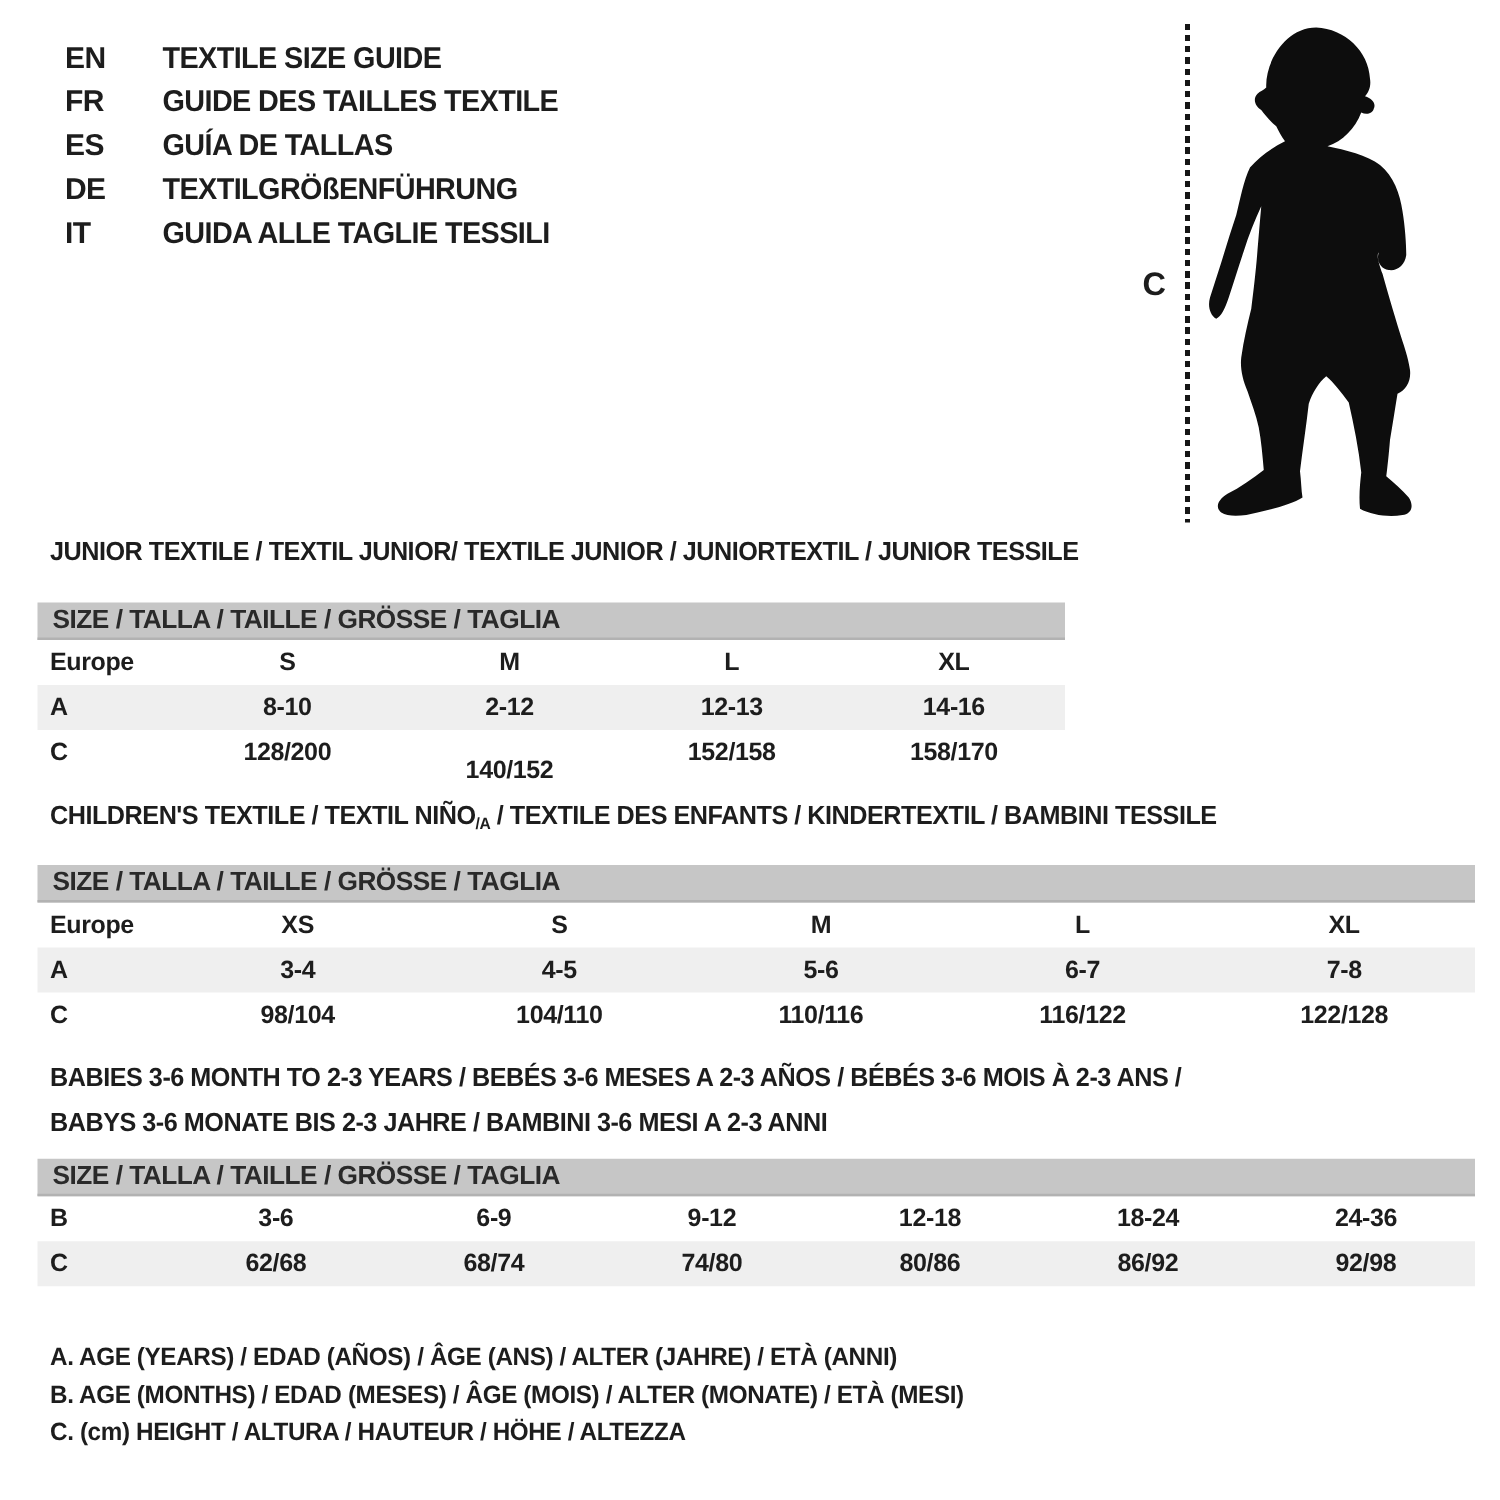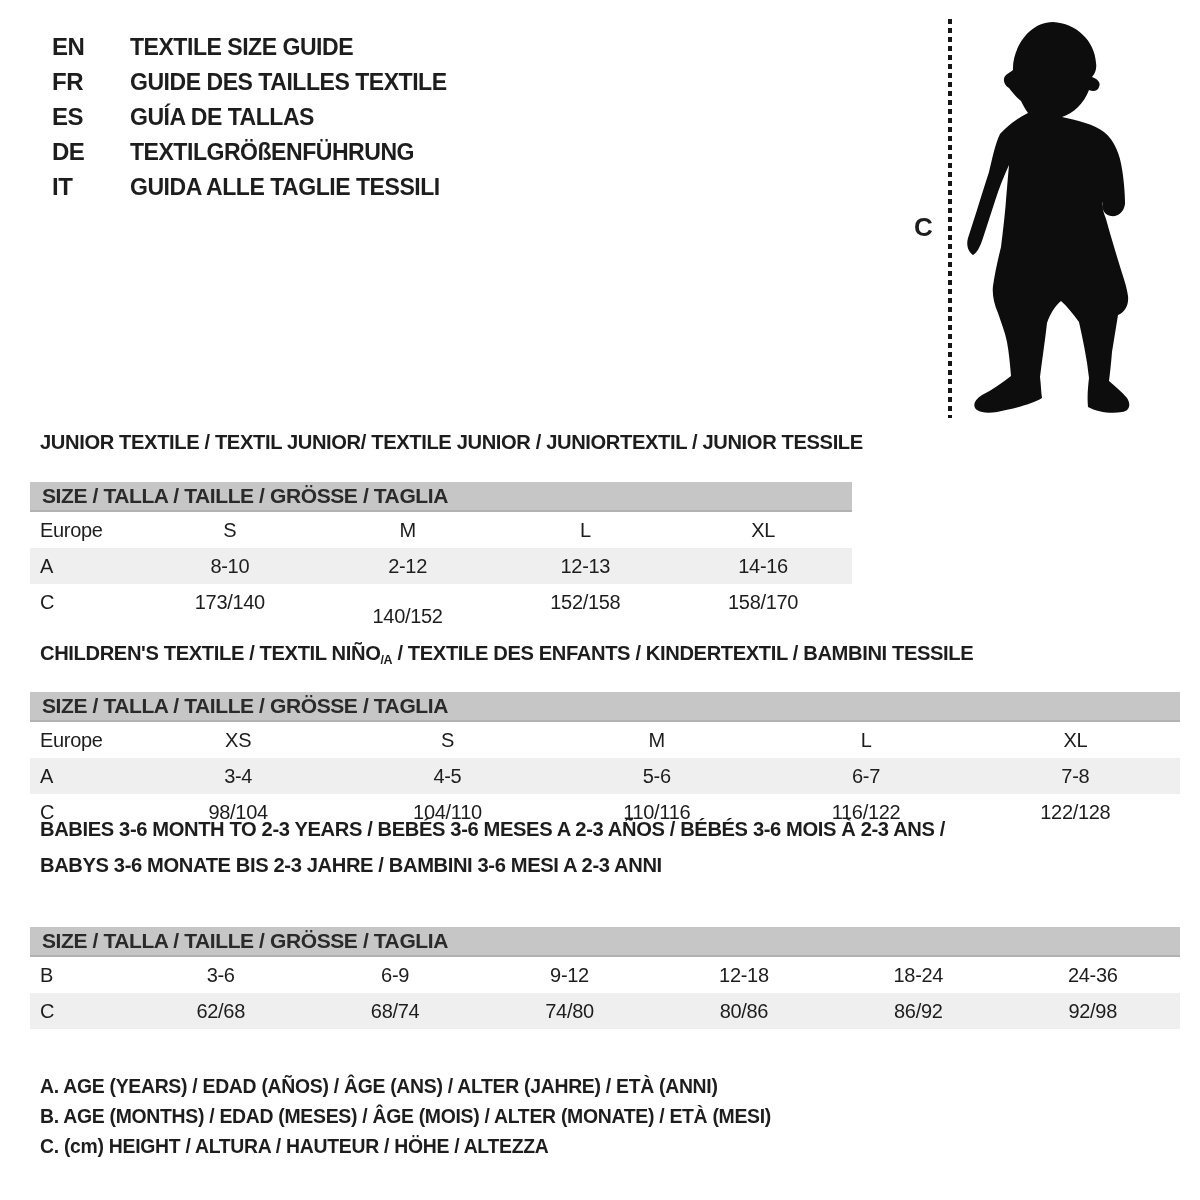--- a/index.html
+++ b/index.html
@@ -31,31 +31,31 @@
   }
   .measure-label{position:absolute;left:914px;top:212px;font-size:26px;font-weight:bold;}
   .silhouette{position:absolute;left:955px;top:14px;width:230px;height:402px;}
 
   
   .sec-title{
     position:absolute;left:40px;font-size:21px;font-weight:bold;letter-spacing:-0.4px;
     white-space:nowrap;transform:scaleX(0.96);transform-origin:left;
   }
   .subscript{font-size:13px;position:relative;top:4px;}
-  .babies-title{position:absolute;left:40px;top:811px;}
+  .babies-title{position:absolute;left:40px;top:845px;}
   .babies-title p{margin:0;height:36px;line-height:36px;font-size:21px;font-weight:bold;letter-spacing:-0.4px;white-space:nowrap;transform:scaleX(0.96);transform-origin:left;}
 
   
   .stable{position:absolute;left:30px;}
   .table-header-bar{
     height:30px;background:var(--header-bar);border-bottom:2px solid var(--header-bar-edge);
     display:flex;align-items:center;padding-left:12px;
     font-size:21px;font-weight:bold;letter-spacing:-0.4px;color:#2a2a2a;
   }
-  .trow{display:flex;height:36px;align-items:center;font-size:20px;font-weight:normal;letter-spacing:-0.3px;}
+  .trow{display:flex;height:36px;align-items:center;font-size:20px;font-weight:bold;letter-spacing:-0.3px;}
   .trow.shaded{background:var(--shaded-row);}
   .tcell{overflow:hidden;white-space:nowrap;}
   .tcell.label{padding-left:10px;text-align:left;}
   .tcell.data{text-align:center;}
 
   
   .legend{position:absolute;left:40px;top:1073px;}
   .legend p{margin:0;height:30px;line-height:26px;font-size:20px;font-weight:bold;letter-spacing:-0.3px;white-space:nowrap;transform:scaleX(0.97);transform-origin:left;}
 </style>
 </head>
@@ -128,21 +128,21 @@
       </div>
       <div class="trow shaded">
         <div class="tcell label" style="width: 13.5%;">A</div>
         <div class="tcell data" style="width: 21.625%;">8-10</div>
         <div class="tcell data" style="width: 21.625%;">2-12</div>
         <div class="tcell data" style="width: 21.625%;">12-13</div>
         <div class="tcell data" style="width: 21.625%;">14-16</div>
       </div>
       <div class="trow">
         <div class="tcell label" style="width: 13.5%;">C</div>
-        <div class="tcell data" style="width: 21.625%;">173/140</div>
+        <div class="tcell data" style="width: 21.625%;">128/200</div>
         <div class="tcell data" style="width: 21.625%; margin-top: 28px;">140/152</div>
         <div class="tcell data" style="width: 21.625%;">152/158</div>
         <div class="tcell data" style="width: 21.625%;">158/170</div>
       </div>
     </div>
 
   <div class="sec-title" style="top:641px"><span>CHILDREN'S TEXTILE / TEXTIL NIÑO</span><span class="subscript">/A</span><span> / TEXTILE DES ENFANTS / KINDERTEXTIL / BAMBINI TESSILE</span></div>
   <div class="stable" style="top:692px;width:1150px">
       <div class="table-header-bar">SIZE / TALLA / TAILLE / GRÖSSE / TAGLIA</div>
       <div class="trow">

